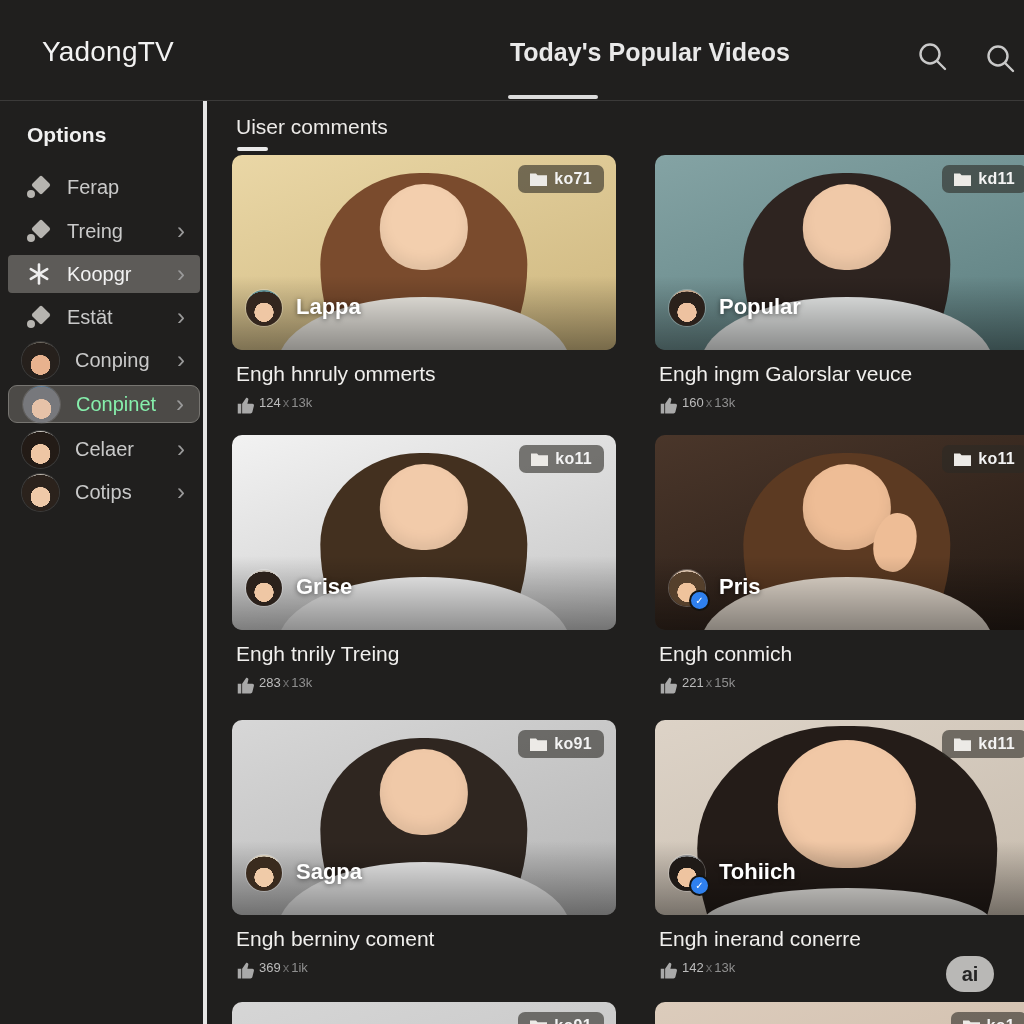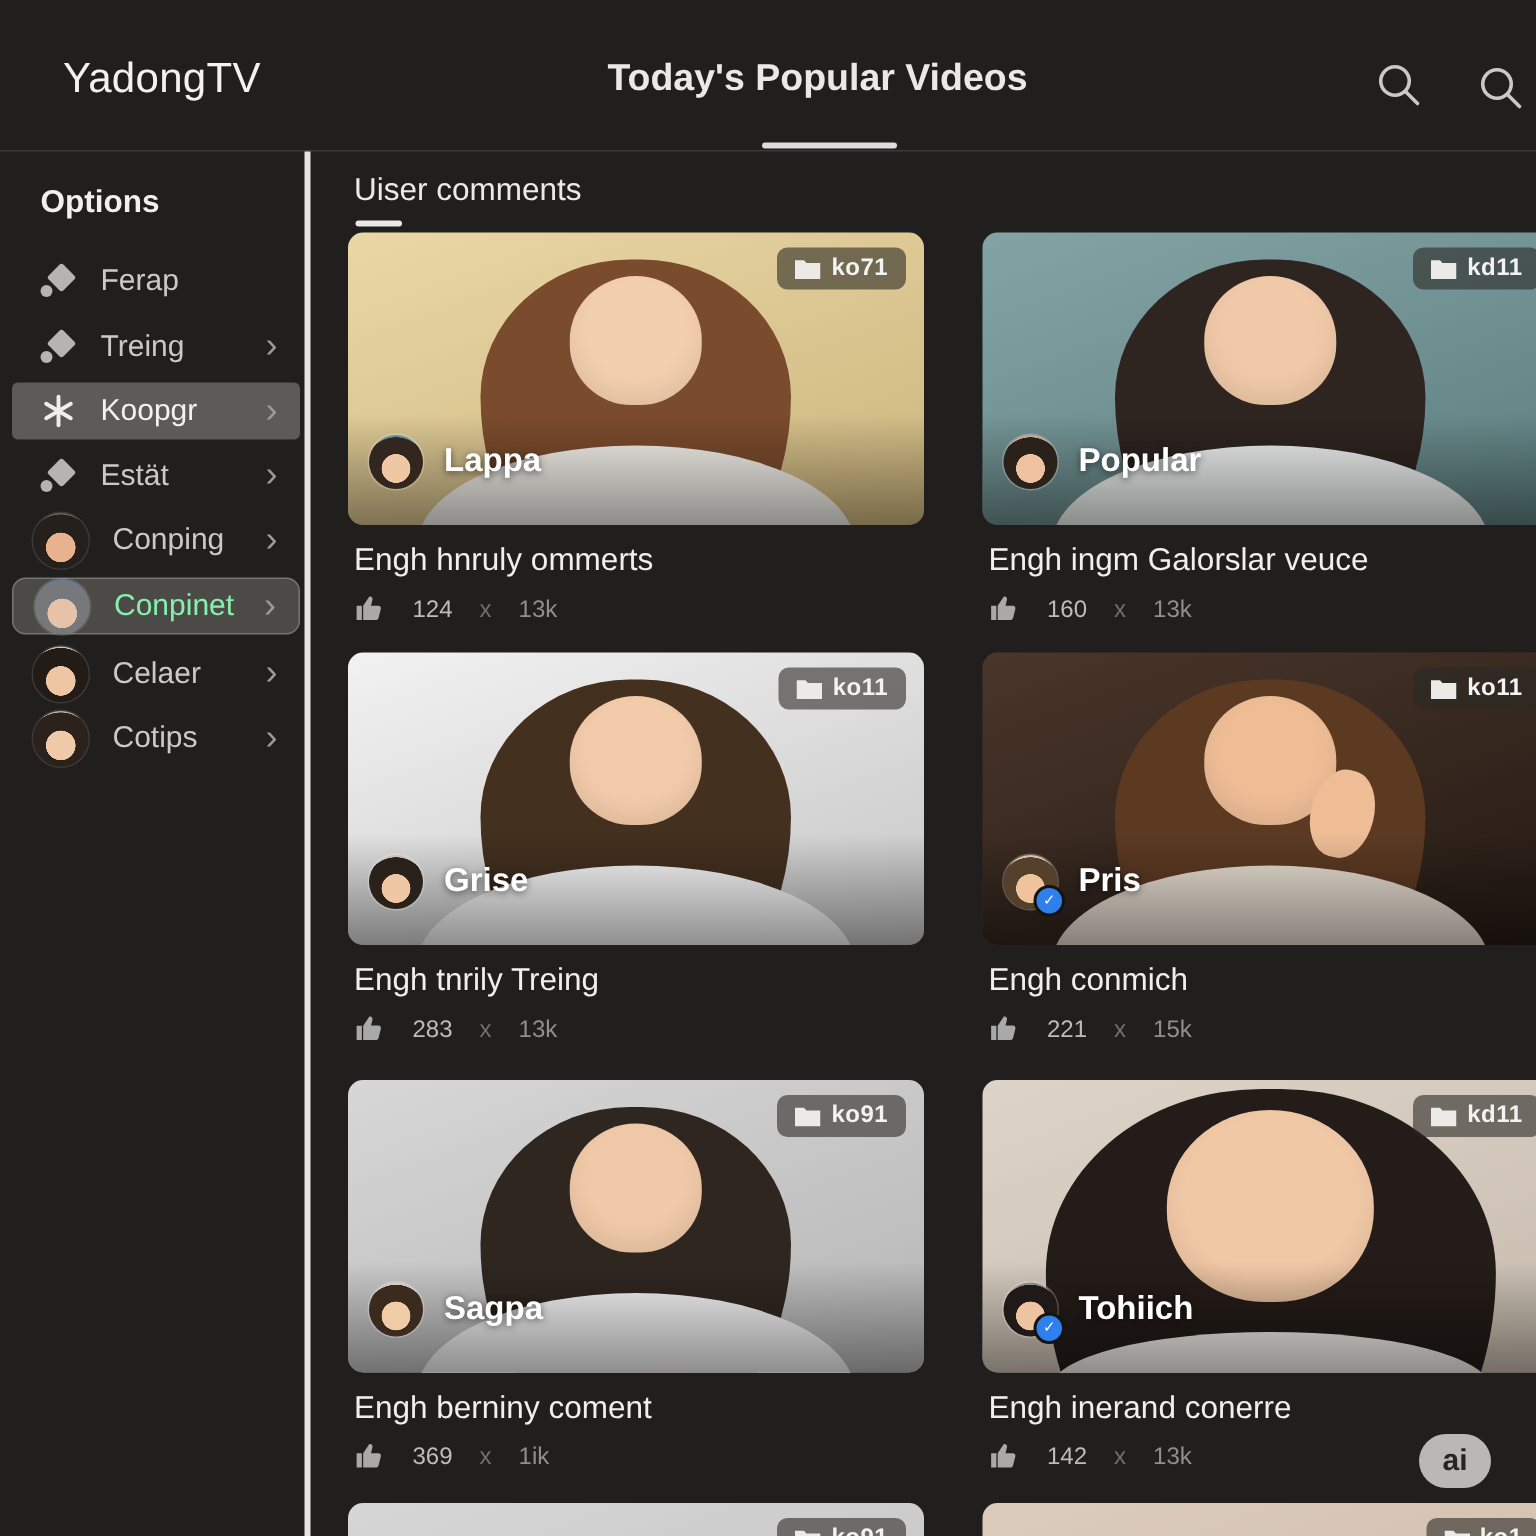--- a/index.html
+++ b/index.html
@@ -4,21 +4,21 @@
 <style>
   html,body{margin:0;padding:0}
   body{
     position:relative;width:1024px;height:1024px;overflow:hidden;
     background:#201f1e;color:#e8e8e8;
     font-family:"Liberation Sans","DejaVu Sans",sans-serif;
     -webkit-font-smoothing:antialiased;
   }
   
   .brand{position:absolute;left:42px;top:36px;font-size:28px;font-weight:400;color:#f2f2f2;letter-spacing:.2px}
-  .page-title{position:absolute;left:300px;top:38px;width:490px;text-align:center;font-size:25px;font-weight:600;color:#e9e9e9}
+  .page-title{position:absolute;left:300px;top:38px;width:490px;text-align:right;font-size:25px;font-weight:600;color:#e9e9e9}
   .title-underline{position:absolute;left:508px;top:95px;width:90px;height:4px;background:#dcdcdc;border-radius:2px}
   .hdr-icon{position:absolute;width:34px;height:34px}
   .hdr-icon svg{display:block}
   .hdr-divider{position:absolute;left:0;right:0;top:100px;height:1px;background:#3b3a39}
   
   #sidebar{position:absolute;left:0;top:101px;width:207px;height:923px;border-right:4px solid #e5e5e5;box-sizing:border-box}
   .side-heading{position:absolute;left:27px;top:22px;font-size:21px;font-weight:700;color:#f0f0f0}
   .side-item{position:absolute;left:8px;right:3px;height:38px;display:flex;align-items:center;padding-left:19px;box-sizing:border-box;border-radius:4px;cursor:pointer}
   .side-item .lbl{font-size:20px;font-weight:500;color:#c9c9c9;margin-left:16px;white-space:nowrap}
   .side-item .chev{margin-left:auto;margin-right:15px;font-size:24px;line-height:1;color:#9a9a9a}
@@ -57,21 +57,21 @@
   .badge .b-txt{font-size:16px;font-weight:700;color:#f3f3f3;letter-spacing:.3px}
   
   .overlay{position:absolute;left:0;right:0;bottom:0;height:74px;display:flex;align-items:center;gap:14px;padding:0 14px 10px 14px;box-sizing:border-box;background:linear-gradient(180deg,rgba(0,0,0,0),rgba(0,0,0,.42))}
   .mini-av{position:relative;width:36px;height:36px;border-radius:50%;flex:none;
     background:radial-gradient(circle at 50% 62%,var(--skin) 0 33%,var(--hair) 34% 72%,var(--av-bg) 73% 100%);
     box-shadow:0 0 0 1px rgba(255,255,255,.25)}
   .check{position:absolute;right:-5px;bottom:-5px;width:17px;height:17px;border-radius:50%;background:#2f80ed;border:2px solid #14130f;color:#fff;font-size:10px;line-height:17px;text-align:center;font-weight:700}
   .author{font-size:22px;font-weight:700;color:#fff;text-shadow:0 1px 5px rgba(0,0,0,.55);padding-bottom:2px}
   
   .v-title{margin:12px 4px 0 4px;font-size:21px;font-weight:500;color:#f0efed;white-space:nowrap;overflow:hidden}
-  .stats{display:flex;align-items:flex-end;gap:18px;margin:9px 4px 0 4px;font-size:16px}
+  .stats{display:flex;align-items:flex-start;gap:2px;margin:9px 4px 0 4px;font-size:13px}
   .stats .likes{color:#bcbcbc;font-weight:500}
   .stats .sep{color:#6f6f6f}
   .stats .views{color:#8f8f8f}
   
   .ai-pill{position:absolute;left:946px;top:956px;width:48px;height:36px;border-radius:18px;background:#b9b8b6;color:#252525;font-size:20px;font-weight:700;display:flex;align-items:center;justify-content:center}
 </style>
 </head>
 <body>
 
 <header>

